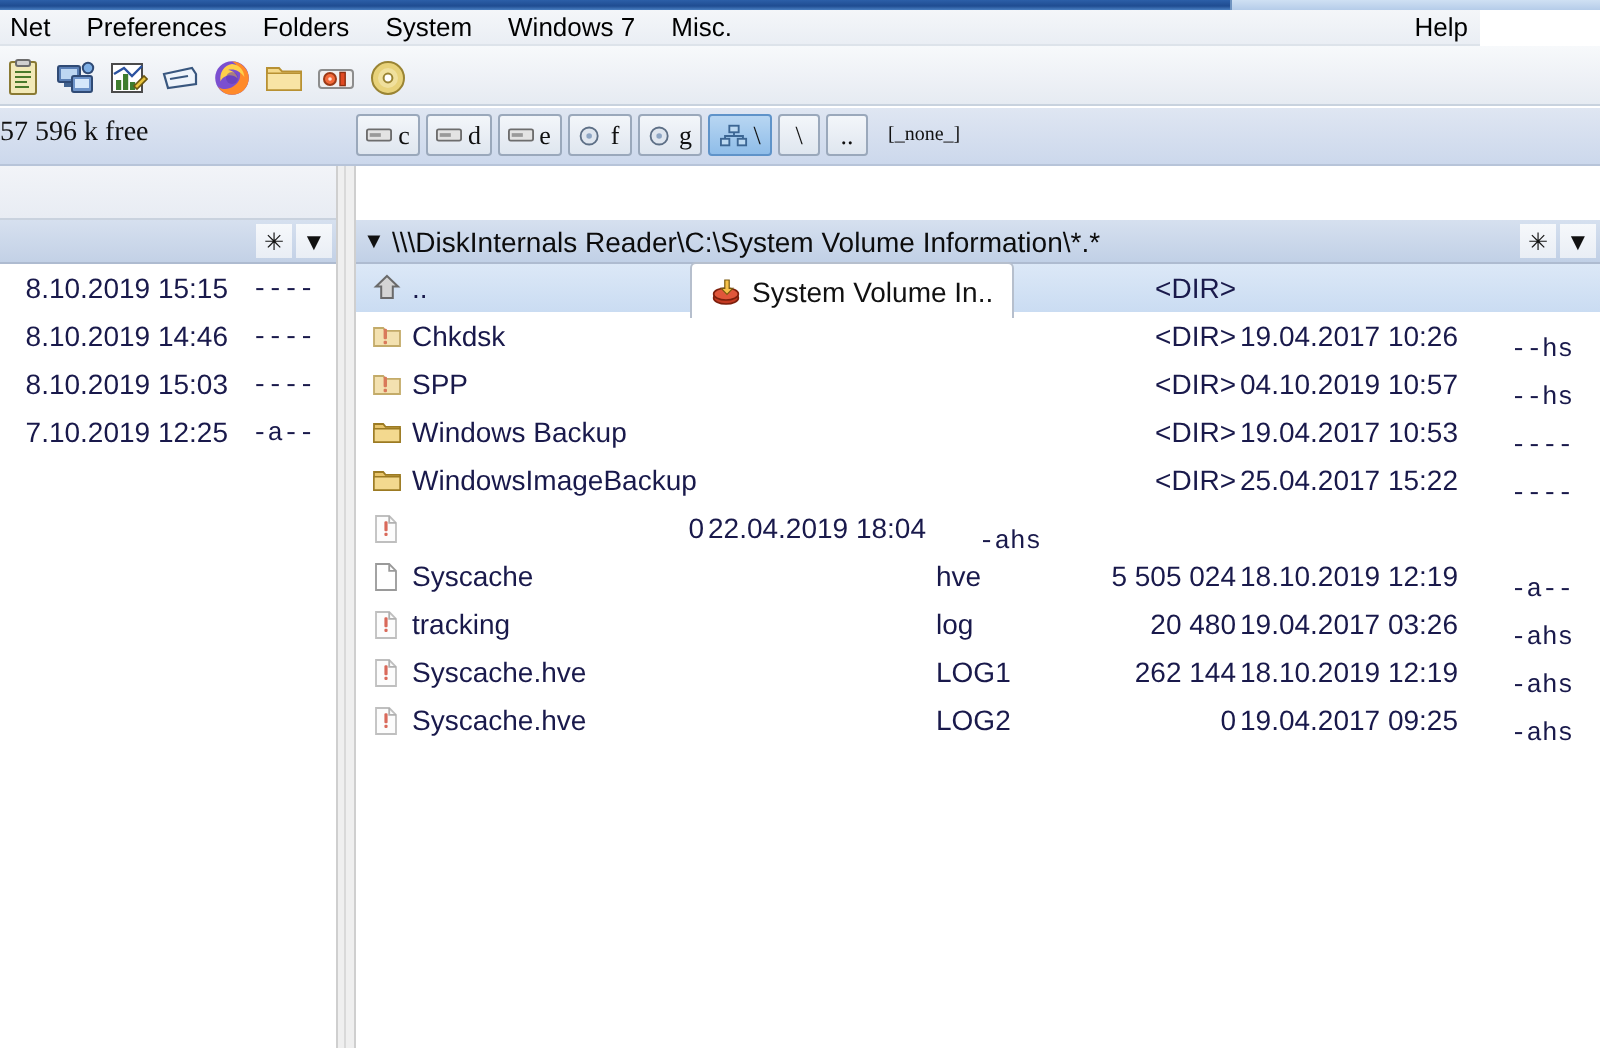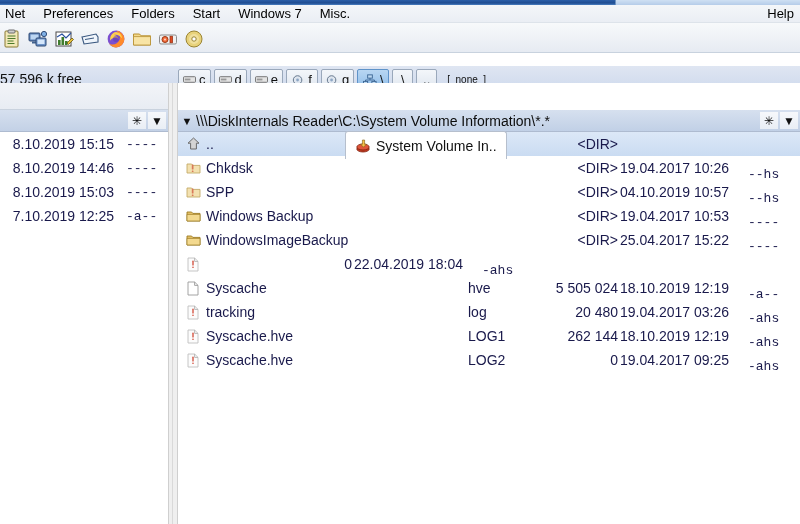--- a/index.html
+++ b/index.html
@@ -20,21 +20,21 @@
     background: linear-gradient(180deg,#2c5fa8 0%, #1f4c91 60%, #4a7fc1 100%);
   }
   .titlebar-sliver .tb-inner {
     position: absolute; right: 0; top: 0; width: 185px; height: 5px;
     background: linear-gradient(180deg,#cfe0f3 0%, #b5cce9 100%);
     border-left: 1px solid #6f93c0;
   }
 
   
   .menubar {
-    position: absolute; left: 0; top: 5px; width: 800px; height: 18px;
+    position: absolute; left: 0; top: 5px; width: 740px; height: 18px;
     background: linear-gradient(180deg,#f4f6f9 0%, #eaeef4 100%);
     border-bottom: 1px solid #dde3ea;
   }
   .menu-items { position: absolute; left: -4px; top: 0; display: flex; align-items: center; height: 18px; }
   .menu-item {
     padding: 1px 9px; font-size: 13px; color: #000; white-space: nowrap; line-height: 16px;
   }
   .menu-help { position: absolute; right: 6px; top: 1px; font-size: 13px; color: #000; }
 
   
@@ -44,23 +44,24 @@
     border-bottom: 1px solid #c8d2de;
   }
   .tb-btn {
     position: absolute; top: 4px; width: 24px; height: 23px;
     display: flex; align-items: center; justify-content: center;
   }
   .tb-ico { width: 20px; height: 20px; display: block; }
 
   
   .drivebar {
-    position: absolute; left: 0; top: 66px; width: 800px; height: 29px;
+    position: absolute; left: 0; top: 54px; width: 800px; height: 29px;
     background: linear-gradient(180deg,#dfe6f2 0%, #ccd8ec 100%);
     border-bottom: 1px solid #b7c4d9;
+    font-family: Liberation Serif, serif;
   }
   .freespace {
     position: absolute; left: 0; top: 5px; font-size: 14px; color: #101010; white-space: nowrap;
   }
   .drive-btns { position: absolute; left: 178px; top: 3px; display: flex; gap: 3px; align-items: center; }
   .drive-btn {
     height: 21px; min-width: 32px; padding: 0 4px;
     display: flex; align-items: center; justify-content: center; gap: 3px;
     background: linear-gradient(180deg,#f3f6fa 0%, #dfe6ef 100%);
     border: 1px solid #9aa8bb; border-radius: 2px;
@@ -152,37 +153,37 @@
     display: flex; align-items: center;
     font-size: 14px; color: #19194b;
   }
   .frow.selected { background: linear-gradient(180deg,#dce8f7 0%, #cadcf2 100%); }
   .f-ico { width: 18px; margin-left: 6px; flex: none; display: flex; align-items: center; justify-content: center; }
   .f-ico svg { display: block; }
   .f-name { flex: 1; padding-left: 4px; white-space: nowrap; overflow: hidden; }
   .f-ext { width: 66px; text-align: left; white-space: nowrap; }
   .f-size { width: 86px; text-align: right; white-space: nowrap; padding-right: 2px; }
   .f-date { width: 128px; text-align: left; white-space: nowrap; }
-  .f-attr { width: 52px; text-align: left; padding-right: 6px; white-space: nowrap; font-family: "Liberation Mono", monospace; font-size: 13px; margin-top: 12px; }
+  .f-attr { width: 52px; text-align: center; padding-right: 6px; white-space: nowrap; font-family: "Liberation Mono", monospace; font-size: 13px; margin-top: 12px; }
 </style>
 </head>
 <body>
 
 <div id="app">
 
   <div class="titlebar-sliver">
     <div class="tb-inner"></div>
   </div>
 
   <div class="menubar">
     <div class="menu-items">
       <div class="menu-item">Net</div>
       <div class="menu-item">Preferences</div>
       <div class="menu-item">Folders</div>
-      <div class="menu-item">Start</div>
+      <div class="menu-item">System</div>
       <div class="menu-item">Windows 7</div>
       <div class="menu-item">Misc.</div>
     </div>
     <div class="menu-help">Help</div>
   </div>
 
   <div class="toolbar">
 
     <div class="tb-btn" style="left:0px">
       <svg class="tb-ico" viewBox="0 0 20 20">

